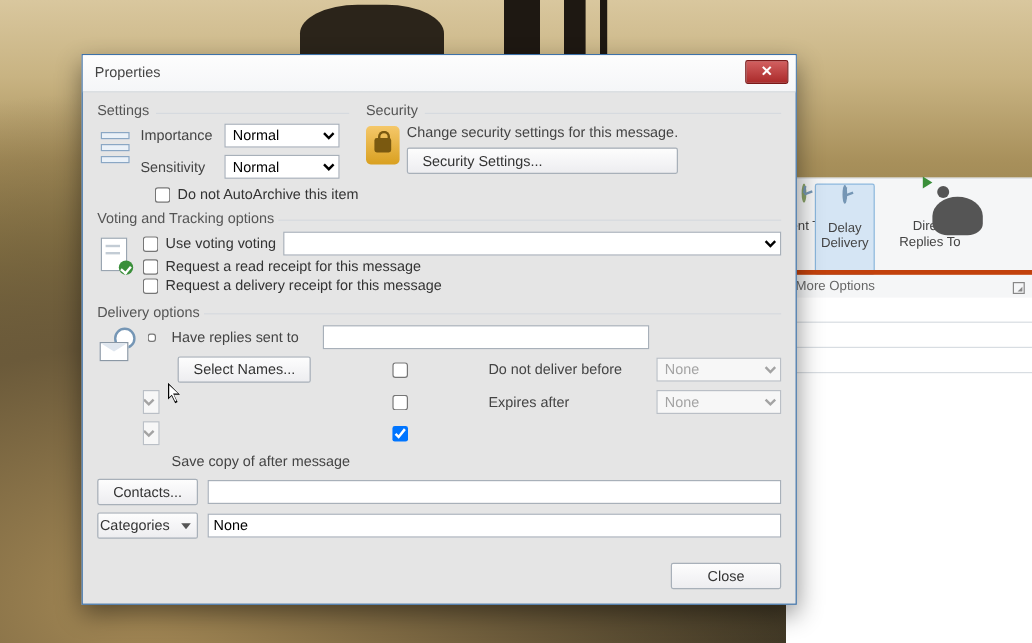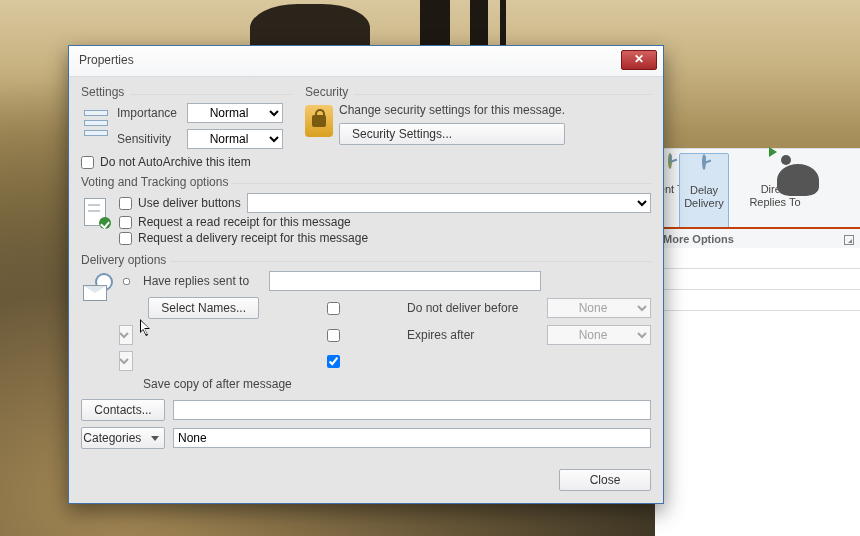--- a/index.html
+++ b/index.html
@@ -37,26 +37,25 @@
     background:#f5f6f7;
     border-top:1px solid #dcdfe3;
     border-bottom:1px solid #dcdfe3;
   }
   .ribbon .groupbar {
     position:absolute;
     bottom:0;
     left:0;
     right:0;
     height:20px;
-    border-top:2px solid #c2410c;
+    border-top:4px solid #c2410c;
     color:#666;
     font-size:11px;
     padding-left:8px;
     line-height:20px;
-    font-weight:bold;
   }
   .ribbon .dlauncher {
     position:absolute;
     bottom:4px;
     right:6px;
     width:10px;
     height:10px;
     border:1px solid #888;
     box-sizing:border-box;
   }
@@ -182,21 +181,20 @@
   .settings-icon .ln{width:22px;height:4px;border:1px solid #8aa7c4;background:#eaf1f8;}
   .kv { display:grid; grid-template-columns:64px 96px; gap:6px 6px; align-items:center; }
   select.combobox, .combobox {
     height:20px;
     border:1px solid #a8b0b9;
     background:#fff;
     font-size:12px;
     padding:0 2px;
     box-sizing:border-box;
     width:100%;
-    text-align:center;
   }
   .shield {
     width:28px;height:32px;margin-top:2px;position:relative;
   }
   .shield .pad{position:absolute;inset:0;background:linear-gradient(#f5c86a,#d9a020);border-radius:4px;}
   .shield .lock{position:absolute;left:7px;top:10px;width:14px;height:12px;background:#7a5910;border-radius:2px;}
   .shield .lock::before{content:"";position:absolute;left:3px;top:-6px;width:6px;height:6px;border:2px solid #7a5910;border-bottom:none;border-radius:6px 6px 0 0;}
   .btn-std {
     display:inline-block;
     height:22px;
@@ -365,39 +363,39 @@
               <div class="lock"></div>
           </div>
           <div class="sec-col">
             <span>Change security settings for this message.</span>
             <span class="btn-std">Security Settings...</span>
           </div>
         </div>
       </div>
     </div>
 
-    <label class="chk" style="">
+    <label class="chk" style="margin-left:48px">
       <input type="checkbox" style="">
       <span>Do not AutoArchive this item</span>
     </label>
 
     <div class="subhead">
       <span class="legend">Voting and Tracking options</span>
       <span class="hr"></span>
     </div>
     <div class="voting-body">
       <div class="vote-icon">
         <div class="sheet"></div>
           <div class="tick"></div>
       </div>
       <div class="vote-ctrls">
         <div class="vb-row">
           <label class="chk" style="margin:0">
             <input type="checkbox" style="">
-            <span>Use deliver buttons</span>
+            <span>Use voting voting</span>
           </label>
           <select class="combobox vb-select"></select>
         </div>
         <label class="chk">
           <input type="checkbox" style="">
           <span>Request a read receipt for this message</span>
         </label>
         <label class="chk">
           <input type="checkbox" style="">
           <span>Request a delivery receipt for this message</span>

